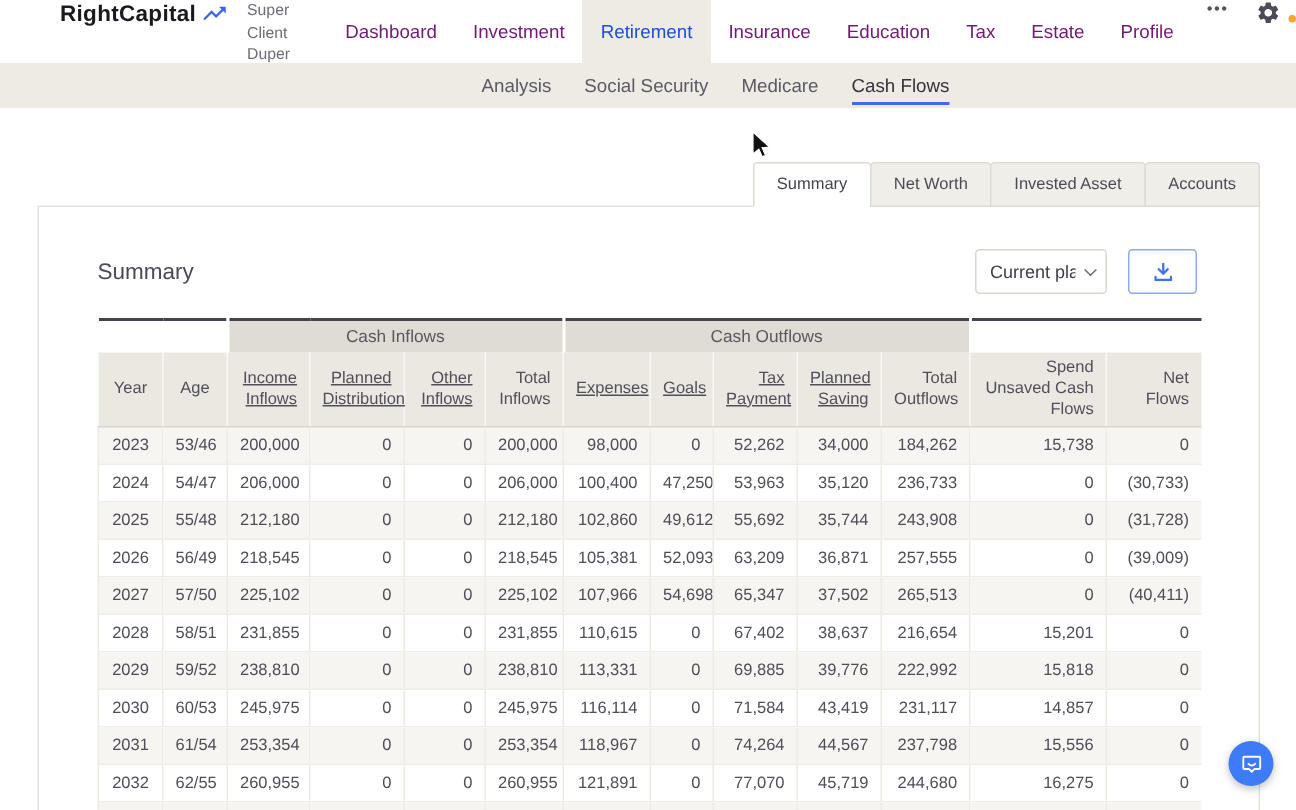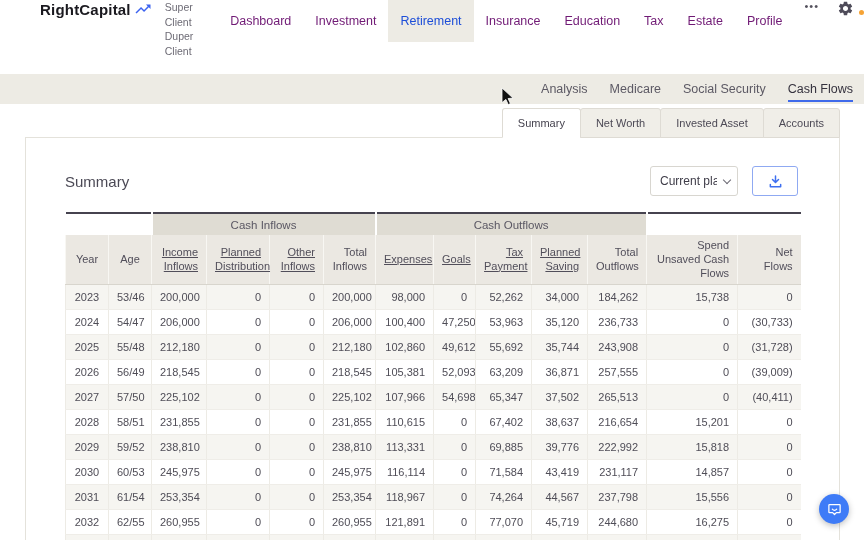--- a/index.html
+++ b/index.html
@@ -18,21 +18,21 @@
     color:#701a75; cursor:pointer; }
   .nav-item.active { background:#edebe4; color:#1d4ed8; }
   .nav-dots { display:flex; align-items:center; padding:0 10px; font-size:11px;
     color:#55525e; letter-spacing:1px; cursor:pointer; }
   .gear-btn { display:flex; align-items:center; padding:0 26px 0 8px; cursor:pointer; }
   .notif-dot { position:absolute; right:16px; top:10px; width:5px; height:5px;
     border-radius:50%; background:#f6a335; }
 
   
   .subnav { position:absolute; left:0; top:42px; width:864px; height:30px; background:#edebe4;
-    display:flex; justify-content:flex-end;margin-top:32px; }
+    display:flex; justify-content:center; }
   .subnav-inner { display:flex; height:100%; margin-left:90px; }
   .subnav-item { position:relative; display:flex; align-items:center; padding:0 11px;
     font-size:12.5px; color:#5c5964; cursor:pointer; }
   .subnav-item.active { color:#35323e; }
   .subnav-item.active::after { content:""; position:absolute; left:11px; right:11px;
     bottom:2px; height:2px; background:#3f6aea; }
 
   
   .tabs { position:absolute; top:108px; right:24px; height:30px; display:flex; z-index:3; }
   .tab { display:flex; align-items:center; padding:0 15px; font-size:11px; color:#4d4a56;
@@ -110,22 +110,22 @@
     <svg width="17" height="17" viewBox="0 0 24 24">
       <path fill="#4e4b59" d="M19.14,12.94c0.04-0.3,0.06-0.61,0.06-0.94c0-0.32-0.02-0.64-0.07-0.94l2.03-1.58c0.18-0.14,0.23-0.41,0.12-0.61l-1.92-3.32c-0.12-0.22-0.37-0.29-0.59-0.22l-2.39,0.96c-0.5-0.38-1.03-0.7-1.62-0.94L14.4,2.81c-0.04-0.24-0.24-0.41-0.48-0.41h-3.84c-0.24,0-0.43,0.17-0.47,0.41L9.25,5.35C8.66,5.59,8.12,5.92,7.63,6.29L5.24,5.33c-0.22-0.08-0.47,0-0.59,0.22L2.74,8.87C2.62,9.08,2.66,9.34,2.86,9.48l2.03,1.58C4.84,11.36,4.8,11.69,4.8,12s0.02,0.64,0.07,0.94l-2.03,1.58c-0.18,0.14-0.23,0.41-0.12,0.61l1.92,3.32c0.12,0.22,0.37,0.29,0.59,0.22l2.39-0.96c0.5,0.38,1.03,0.7,1.62,0.94l0.36,2.54c0.05,0.24,0.24,0.41,0.48,0.41h3.84c0.24,0,0.44-0.17,0.47-0.41l0.36-2.54c0.59-0.24,1.13-0.56,1.62-0.94l2.39,0.96c0.22,0.08,0.47,0,0.59-0.22l1.92-3.32c0.12-0.22,0.07-0.47-0.12-0.61L19.14,12.94z M12,15.6c-1.98,0-3.6-1.62-3.6-3.6s1.62-3.6,3.6-3.6s3.6,1.62,3.6,3.6S13.98,15.6,12,15.6z"></path>
     </svg>
   </div>
   <span class="notif-dot"></span>
 </header>
 
 <div class="subnav">
   <div class="subnav-inner" id="subnav">
       <div class="subnav-item">Analysis</div>
+      <div class="subnav-item">Social Security</div>
       <div class="subnav-item">Medicare</div>
-      <div class="subnav-item">Social Security</div>
       <div class="subnav-item active">Cash Flows</div>
     </div>
 </div>
 
 <div class="tabs" id="tabs">
     <div class="tab active">Summary</div>
     <div class="tab">Net Worth</div>
     <div class="tab">Invested Asset</div>
     <div class="tab">Accounts</div>
   </div>

